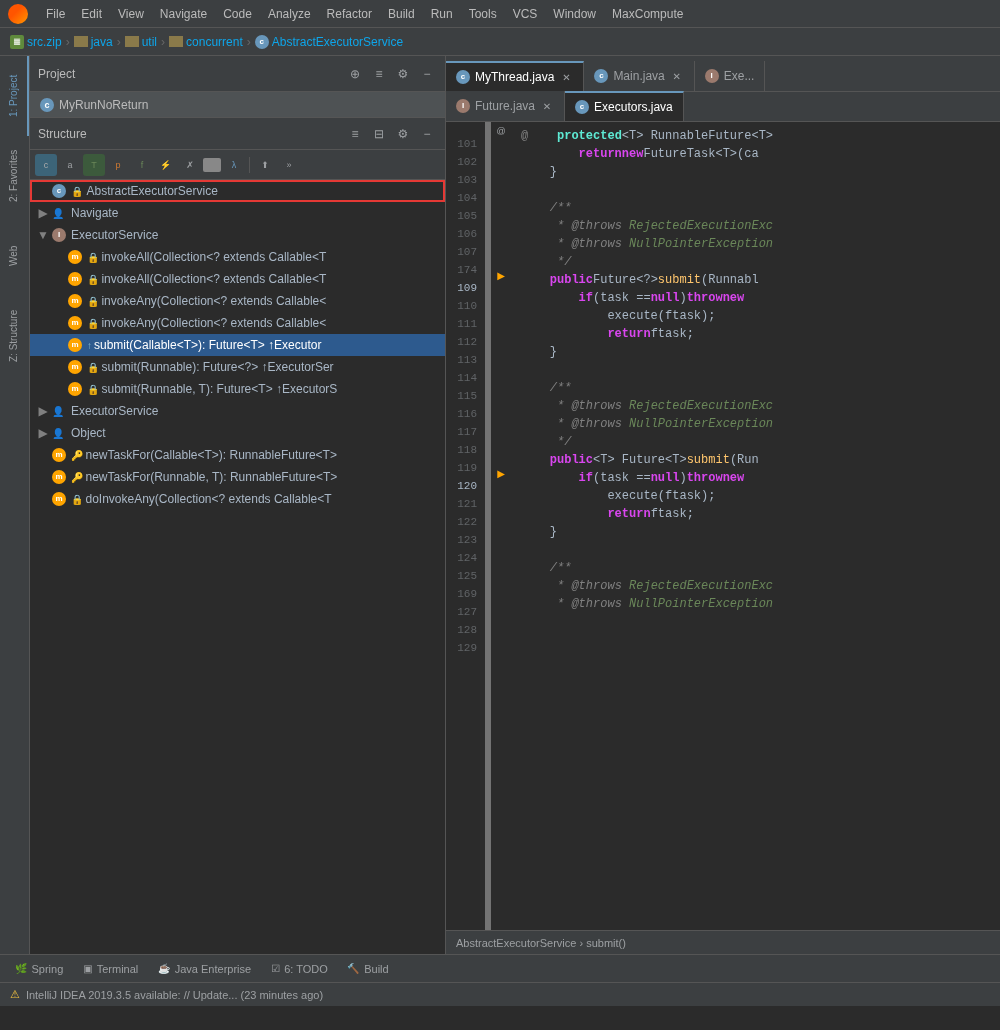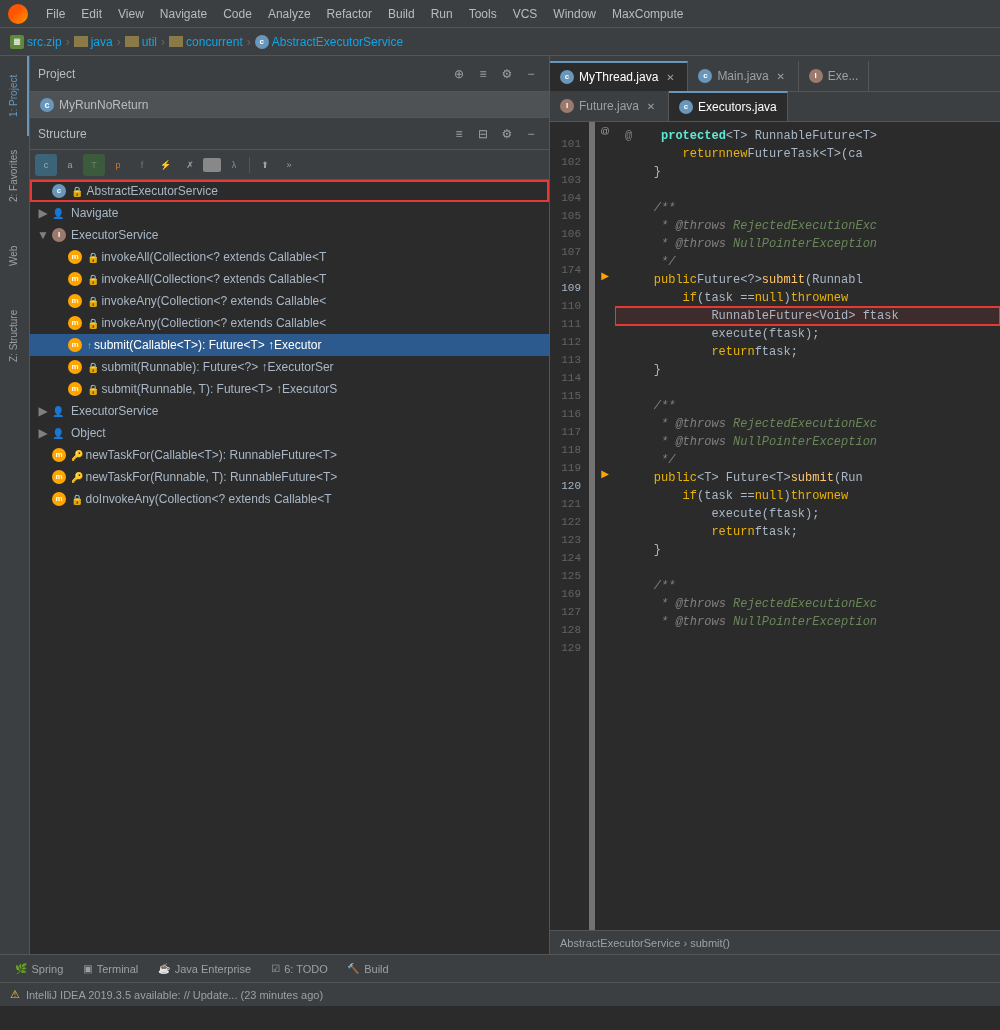--- a/index.html
+++ b/index.html
@@ -10,21 +10,21 @@
     .menu-bar-logo { width: 20px; height: 20px; background: linear-gradient(135deg, #f50 40%, #ff9800 100%); border-radius: 50%; margin-right: 10px; flex-shrink: 0; }
     .menu-item { color: #bbb; padding: 0 8px; cursor: pointer; font-size: 12px; }
 
     
     .breadcrumb-bar { background: #3c3f41; height: 28px; display: flex; align-items: center; padding: 0 10px; border-bottom: 1px solid #555; font-size: 12px; color: #9da0a3; }
     .breadcrumb-item { color: #0ea5e9; }
     .breadcrumb-sep { margin: 0 4px; color: #666; }
     .breadcrumb-zip-icon { width: 14px; height: 14px; background: #5f8a3c; border-radius: 2px; font-size: 8px; color: #fff; text-align: center; line-height: 14px; }
 
     
-    .left-panel { width: 520px; background: #2b2b2b; display: flex; flex-direction: column; border-right: 1px solid #555; }
+    .left-panel { width: 416px; background: #2b2b2b; display: flex; flex-direction: column; border-right: 1px solid #555; }
 
     
     .panel-header { background: #3c3f41; height: 36px; display: flex; align-items: center; padding: 0 8px; border-bottom: 1px solid #555; }
     .panel-title { font-size: 12px; color: #bbb; flex: 1; }
     .panel-actions { display: flex; gap: 4px; }
     .panel-action-btn { width: 20px; height: 20px; display: flex; align-items: center; justify-content: center; color: #9da0a3; cursor: pointer; font-size: 12px; }
 
     
     .active-file-tab { background: #4e5254; height: 26px; display: flex; align-items: center; padding: 0 10px; font-size: 12px; color: #bbb; border-bottom: 1px solid #555; }
     .active-file-icon { width: 14px; height: 14px; background: #6897bb; border-radius: 50%; margin-right: 5px; font-size: 9px; color: #fff; text-align: center; line-height: 14px; font-weight: bold; }
@@ -72,21 +72,21 @@
     .line-num { height: 18px; padding-right: 8px; display: flex; align-items: center; justify-content: flex-end; font-size: 11px; }
     .line-num.has-marker { color: #a9b7c6; }
 
     .gutter { width: 20px; background: #2b2b2b; flex-shrink: 0; }
     .gutter-cell { height: 18px; display: flex; align-items: center; justify-content: center; font-size: 10px; }
 
     .code-content { flex: 1; padding: 5px 0; overflow: hidden; font-family: 'Courier New', monospace; font-size: 12px; }
     .code-line { height: 18px; padding: 0 10px; white-space: nowrap; display: flex; align-items: center; }
 
     
-    .kw { color: #eab308; font-weight: normal; }
+    .kw { color: #d946ef; font-weight: bold; }
     .comment { color: #808080; font-style: italic; }
     .method { color: #ffc66d; }
     .ann { color: #808080; }
     .tag { color: #6a8759; }
     .protected-kw { color: #5eead4; font-weight: bold; }
 
     
     .bottom-tabs { height: 28px; background: #3c3f41; display: flex; align-items: center; padding: 0 5px; border-top: 1px solid #555; }
     .bottom-tab { display: flex; align-items: center; padding: 0 10px; height: 24px; font-size: 11px; color: #9da0a3; cursor: pointer; gap: 4px; }
 
@@ -462,23 +462,20 @@
         <div class="code-line">
           &nbsp;&nbsp;&nbsp;&nbsp;&nbsp;<span class="comment">*/</span>
         </div>
         <div class="code-line">
           &nbsp;&nbsp;&nbsp;&nbsp;<span class="kw">public</span> Future&lt;?&gt; <span class="method">submit</span>(Runnabl
         </div>
         <div class="code-line">
           &nbsp;&nbsp;&nbsp;&nbsp;&nbsp;&nbsp;&nbsp;&nbsp;<span class="kw">if</span> (task == <span class="kw">null</span>) <span class="kw">throw</span> <span class="kw">new</span>
         </div>
 
-        <div class="code-line" style="outline: 2px solid #e53935; outline-offset: -1px; background: rgba(229,57,53,0.1);">
-          &nbsp;&nbsp;&nbsp;&nbsp;&nbsp;&nbsp;&nbsp;&nbsp;&nbsp;&nbsp;&nbsp;&nbsp;RunnableFuture&lt;Void&gt; ftask
-        </div>
         <div class="code-line">
           &nbsp;&nbsp;&nbsp;&nbsp;&nbsp;&nbsp;&nbsp;&nbsp;&nbsp;&nbsp;&nbsp;&nbsp;execute(ftask);
         </div>
         <div class="code-line">
           &nbsp;&nbsp;&nbsp;&nbsp;&nbsp;&nbsp;&nbsp;&nbsp;&nbsp;&nbsp;&nbsp;&nbsp;<span class="kw">return</span> ftask;
         </div>
         <div class="code-line">
           &nbsp;&nbsp;&nbsp;&nbsp;}
         </div>
         <div class="code-line"></div>

